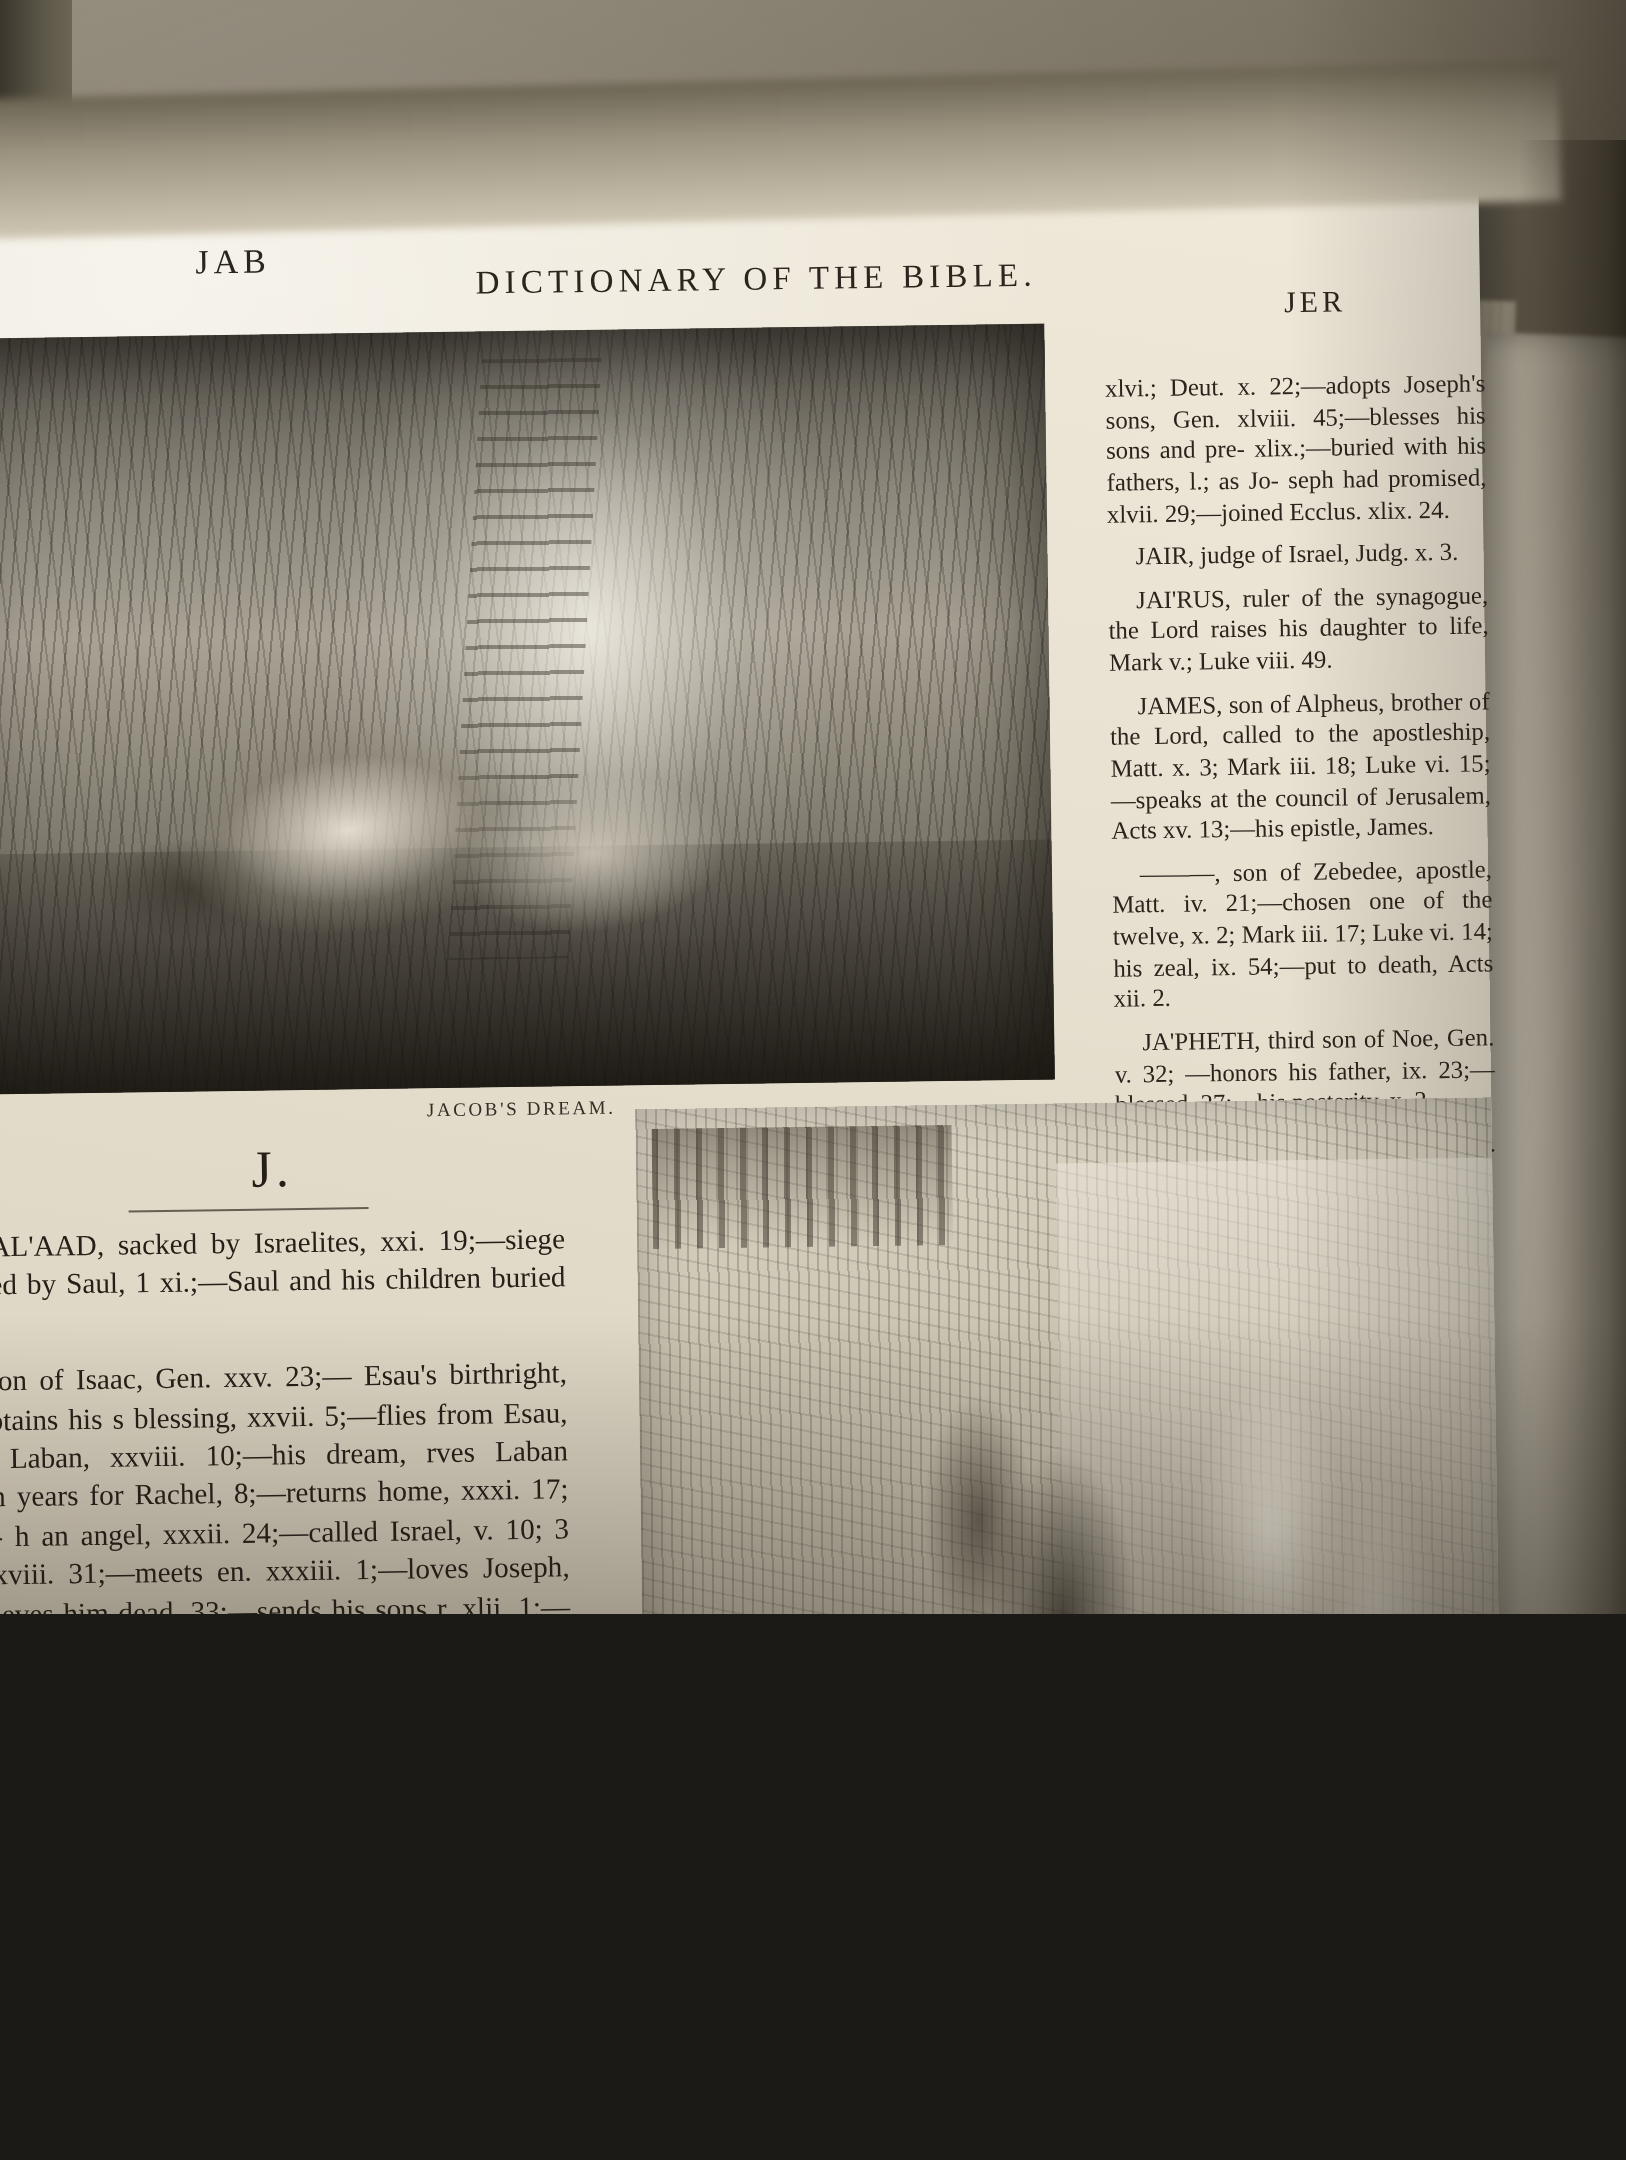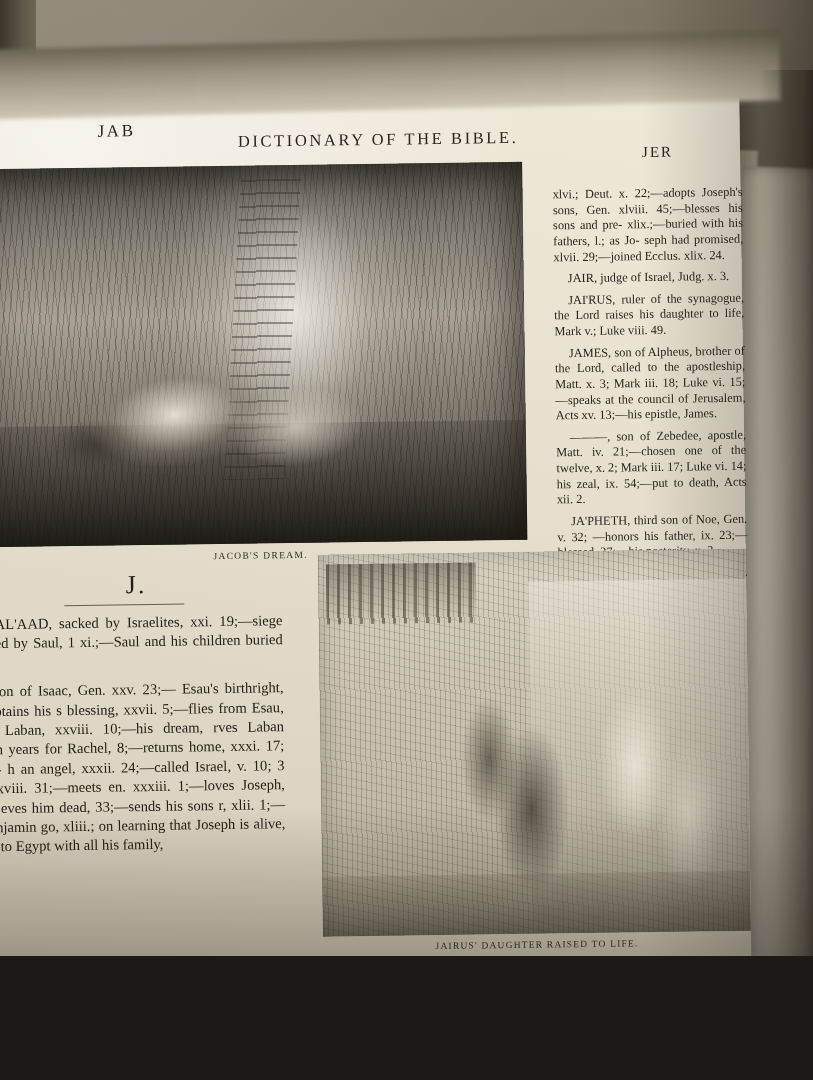--- a/index.html
+++ b/index.html
@@ -9,21 +9,21 @@
   }
   body {
     width: 813px;
     height: 1080px;
     overflow: hidden;
     font-family: "Liberation Serif", serif;
   }
   #page {
     position: relative;
     width: 813px;
-    height: 956px;
+    height: 807px;
     overflow: hidden;
     background: #fef9c3;
   }
 
   
   .desk {
     position: absolute;
     inset: 0;
     background:
       radial-gradient(120% 80% at 20% 10%, rgba(255,255,255,0.10), rgba(0,0,0,0) 60%),

